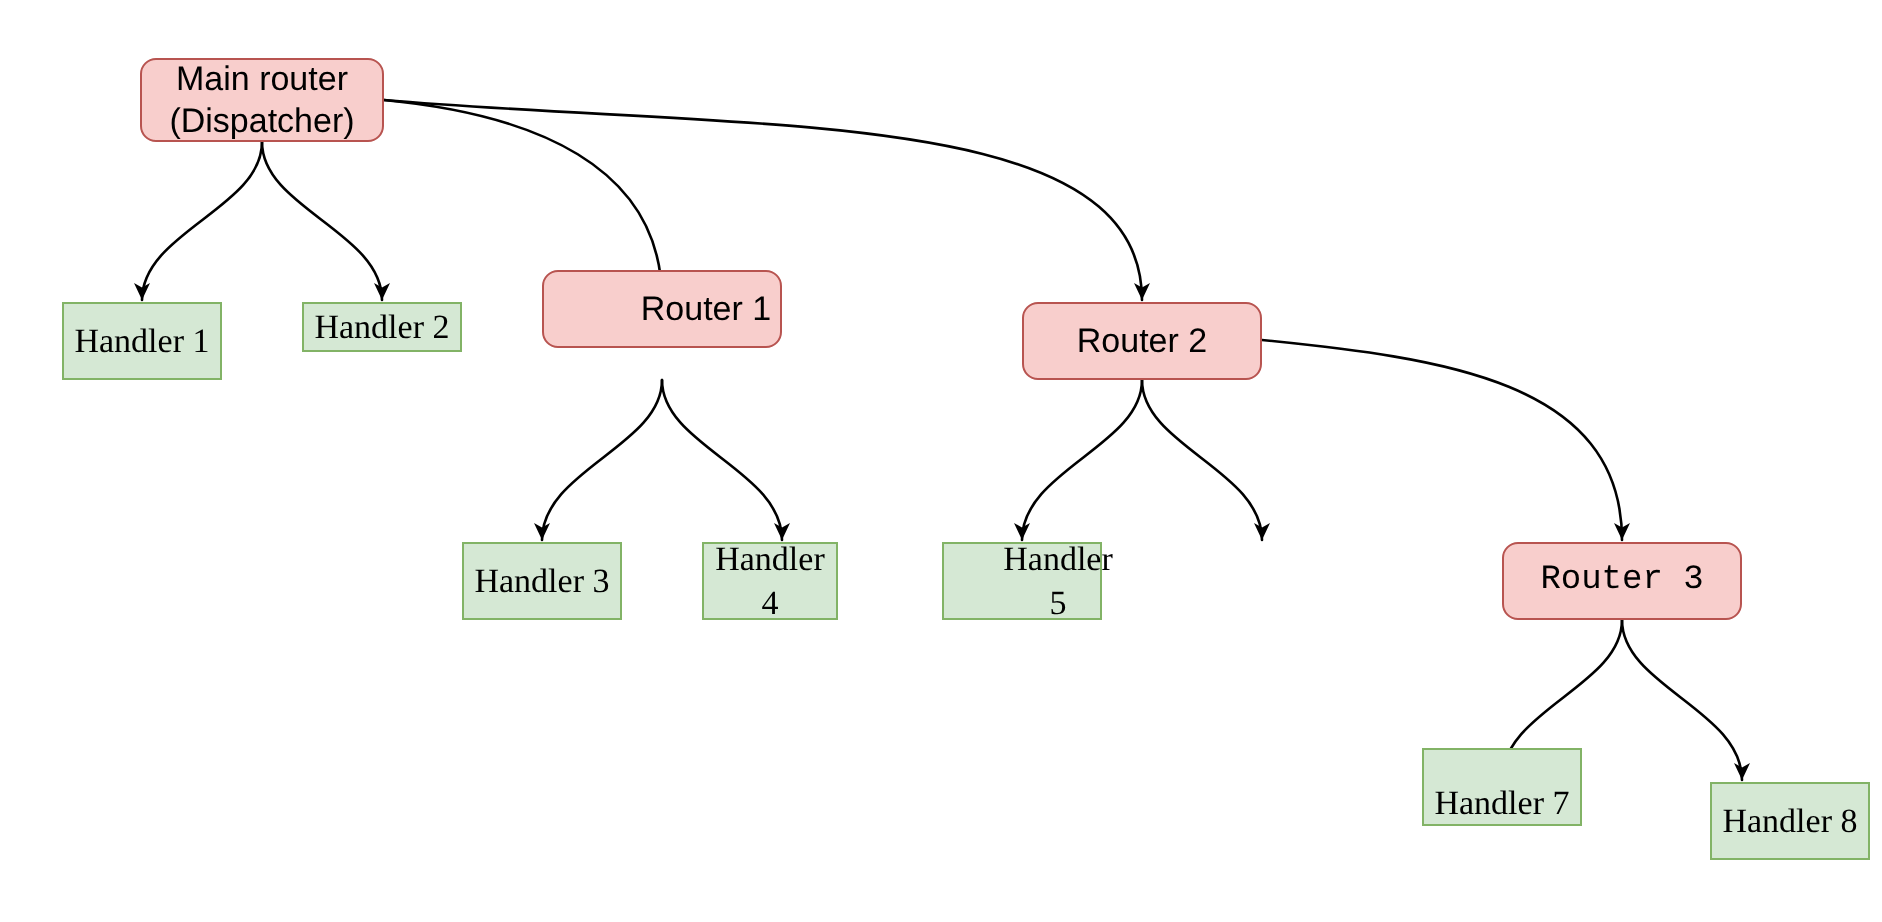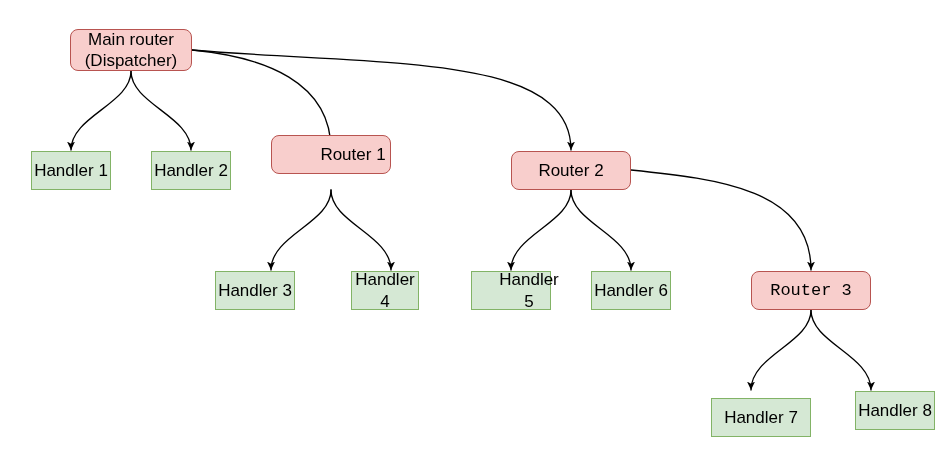--- a/index.html
+++ b/index.html
@@ -46,20 +46,21 @@
     color: var(--text);
   }
   .router {
     background: var(--router-fill);
     border: 1px solid var(--router-stroke);
     border-radius: 8px;
   }
   .handler {
     background: var(--handler-fill);
     border: 1px solid var(--handler-stroke);
+    font-family: Liberation Serif, serif;
   }
 </style>
 </head>
 <body>
 
 <div class="canvas">
 
   <svg class="edges" width="941" height="461" viewBox="0 0 941 461" xmlns="http://www.w3.org/2000/svg">
     <defs>
       <marker id="arrow" markerUnits="userSpaceOnUse" markerWidth="10" markerHeight="10" refX="8.5" refY="4" orient="auto">
@@ -83,53 +84,50 @@
     <div>
       <div>Main router</div>
       <div>(Dispatcher)</div>
     </div>
   </div>
 
   <div class="node handler" style="left:31px; top:151px; width:80px; height:39px;">
     <span>Handler 1</span>
   </div>
 
-  <div class="node handler" style="left:151px; top:151px; width:80px; height:39px;">
+  <div class="node handler" style="left:151px; top:151px; width:80px; height:25px;">
     <span>Handler 2</span>
   </div>
 
   <div class="node router" style="left:271px; top:135px; width:120px; height:39px;padding-left:44px;">
     <span>Router 1</span>
   </div>
 
   <div class="node router" style="left:511px; top:151px; width:120px; height:39px;">
     <span>Router 2</span>
   </div>
 
-  <div class="node handler" style="left:215px; top:271px; width:80px; height:39px;">
+  <div class="node handler" style="left:231px; top:271px; width:80px; height:39px;">
     <span>Handler 3</span>
   </div>
 
   <div class="node handler" style="left:351px; top:271px; width:68px; height:39px;">
     <span>Handler 4</span>
   </div>
 
   <div class="node handler" style="left:471px; top:271px; width:80px; height:39px;padding-left:36px;">
     <span>Handler 5</span>
   </div>
 
-  <div class="node handler" style="left:591px; top:271px; width:80px; height:39px;">
-    <span>Handler 6</span>
-  </div>
 
   <div class="node router" style="left:751px; top:271px; width:120px; height:39px;font-family:Liberation Mono, monospace;">
     <span>Router 3</span>
   </div>
 
-  <div class="node handler" style="left:711px; top:398px; width:100px; height:39px;">
+  <div class="node handler" style="left:711px; top:374px; width:80px; height:39px;align-items:flex-end;">
     <span>Handler 7</span>
   </div>
 
   <div class="node handler" style="left:831px; top:391px; width:80px; height:39px;margin-left:24px;">
     <span>Handler 8</span>
   </div>
 
 </div>
 
 </body></html>

